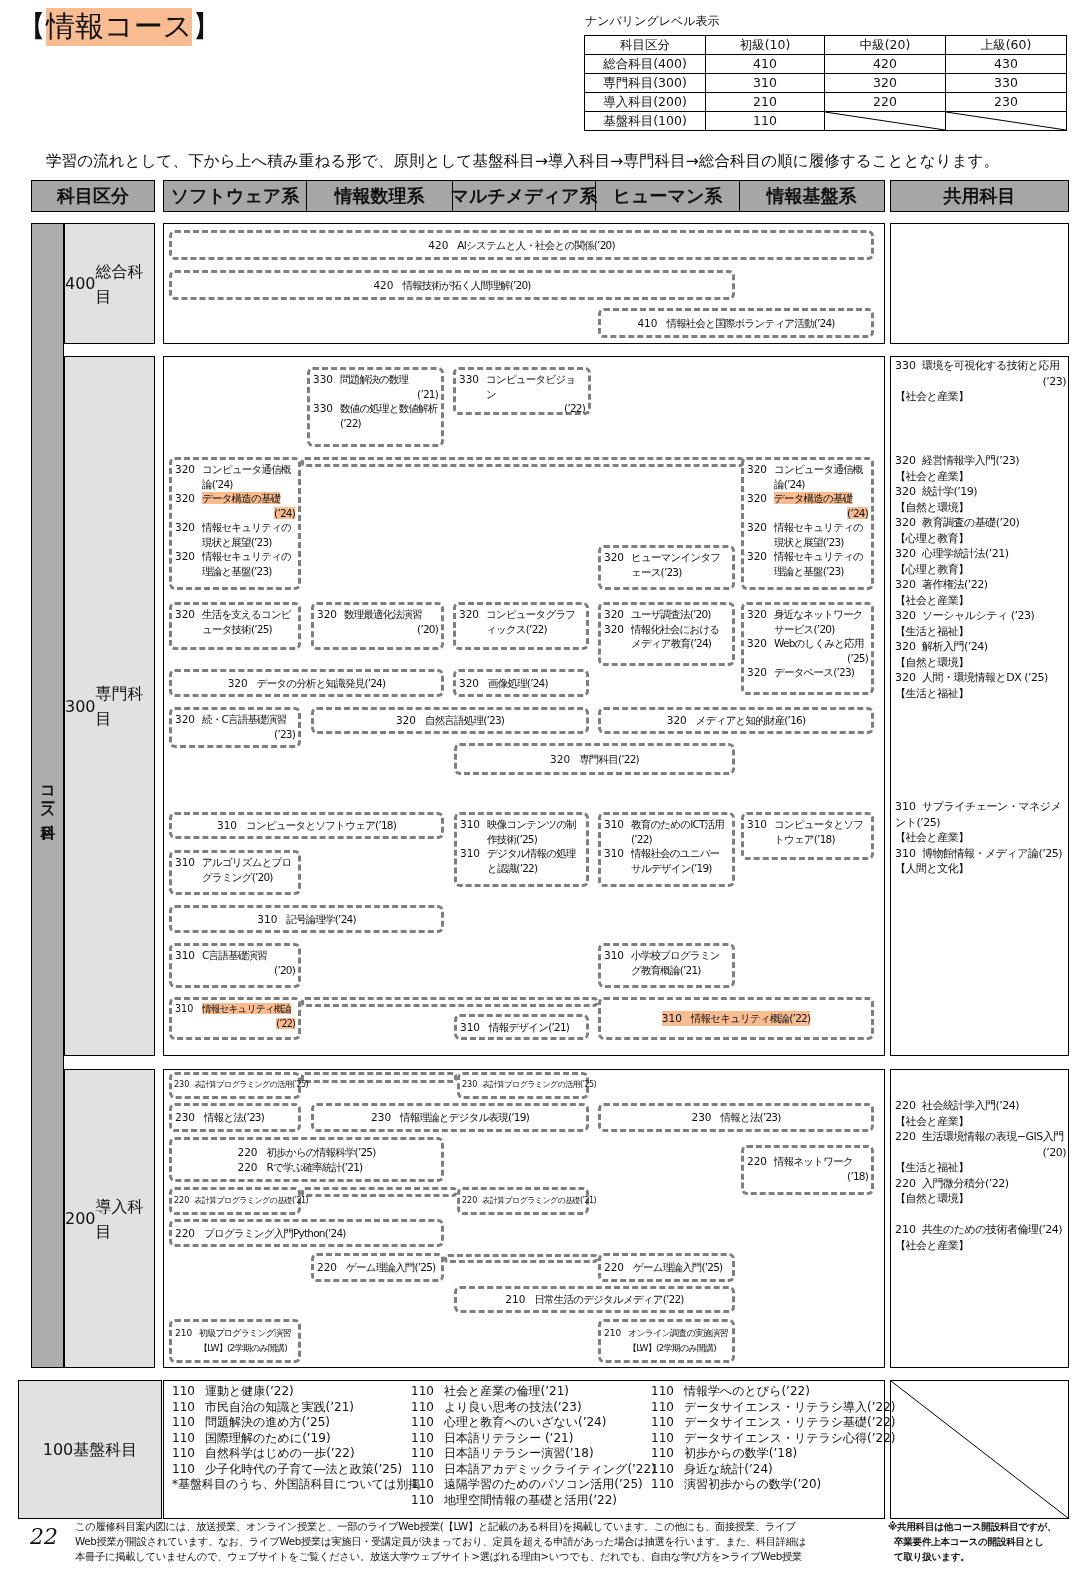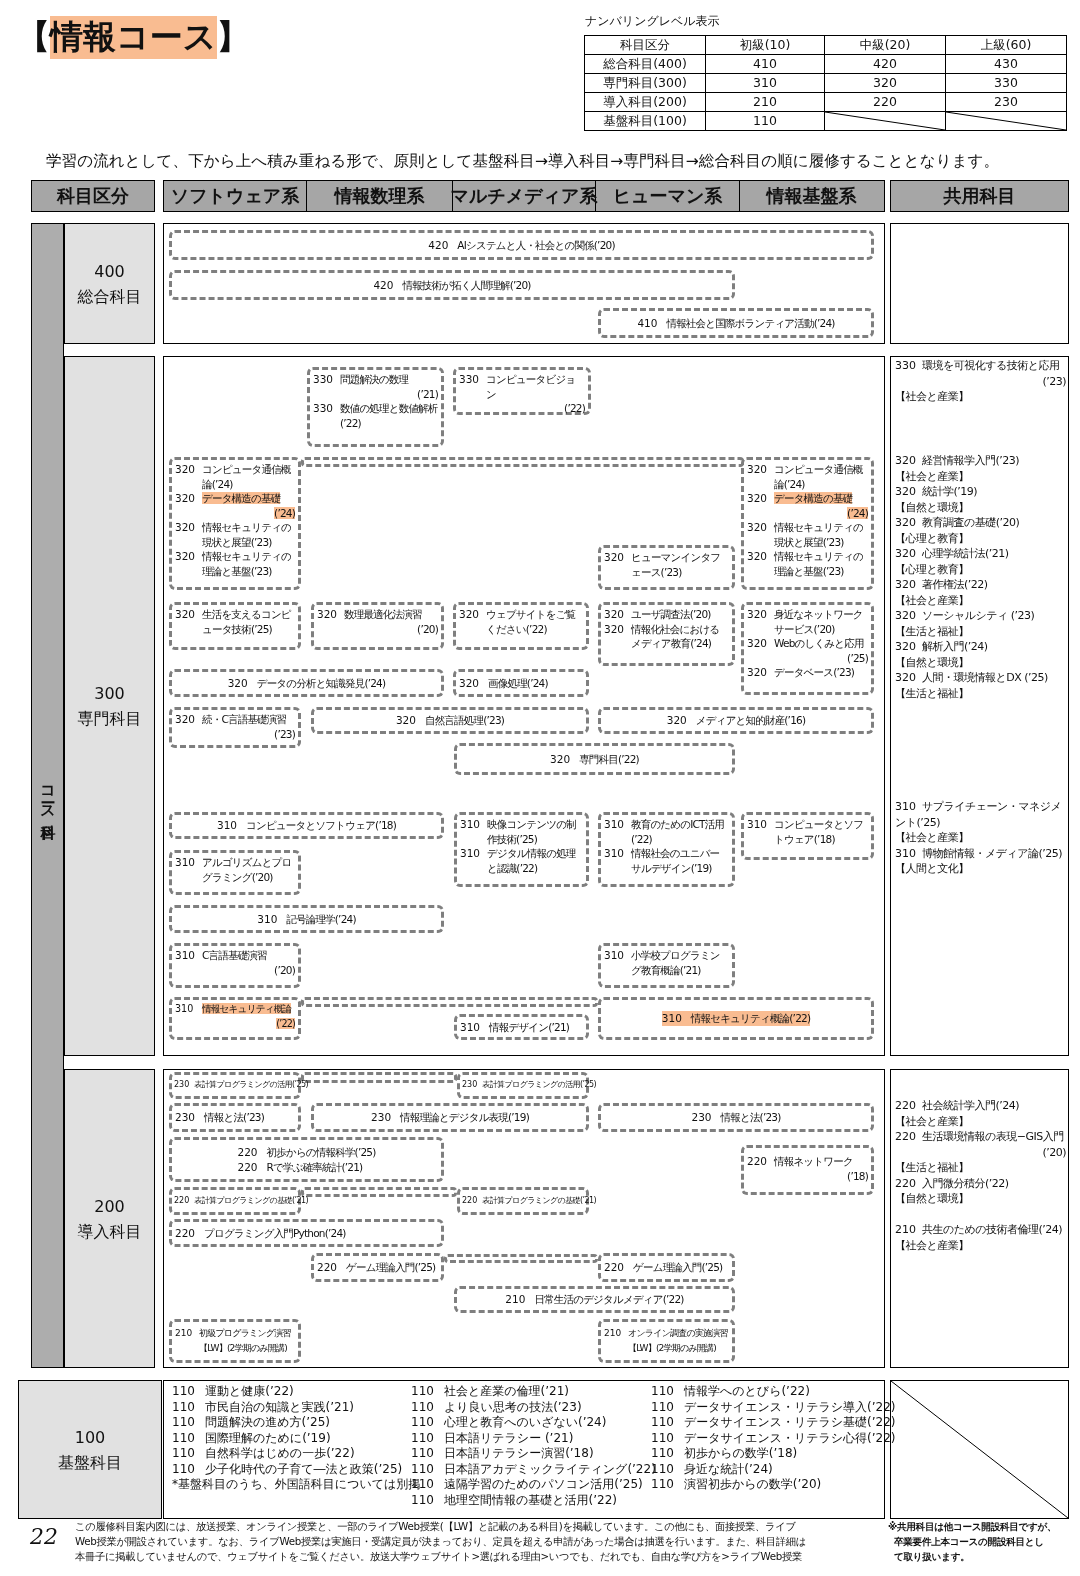--- a/index.html
+++ b/index.html
@@ -6,21 +6,21 @@
   --highlight:#f9bc91; --header-bg:#a6a6a6; --label-bg:#e1e1e1;
   --course-bar-bg:#adadad; --dashed-border:#7f7f7f;
 }
 html,body{margin:0;padding:0;}
 body{width:1080px;height:1576px;position:relative;background:#fff;overflow:hidden;
   font-family:"DejaVu Sans","Liberation Sans",sans-serif;color:#111;}
 .abs{position:absolute;}
 .hl{background:var(--highlight);}
 
 
-.title{left:17px;top:15px;font-size:33px;font-weight:bold;line-height:44px;white-space:nowrap;}
+.title{left:17px;top:4px;font-size:29px;font-weight:normal;line-height:44px;white-space:nowrap;}
 .title .t-main{background:var(--highlight);padding:1px 0 3px 0;}
 
 
 .num-cap{left:585px;top:13px;font-size:12px;white-space:nowrap;}
 .num-table{left:584px;top:35px;width:482px;border-collapse:collapse;font-size:12.5px;table-layout:fixed;}
 .num-table td{border:1px solid #000;height:18px;padding:0;text-align:center;position:relative;line-height:18px;white-space:nowrap;}
 .num-table tr:first-child td{border-top-width:1.5px;}
 .num-table td svg{position:absolute;left:0;top:0;width:100%;height:100%;}
 
 
@@ -31,21 +31,21 @@
   display:flex;align-items:center;justify-content:center;font-weight:bold;font-size:18px;white-space:nowrap;}
 .hmain{justify-content:flex-start;padding:0;}
 .hcol{height:100%;display:flex;align-items:center;justify-content:center;border-right:1px solid #000;box-sizing:border-box;}
 .hcol:last-child{border-right:none;}
 
 
 .bar{left:31px;top:223px;width:33px;height:1145px;background:var(--course-bar-bg);border:1.5px solid #000;box-sizing:border-box;
   display:flex;align-items:center;justify-content:center;}
 .bar span{writing-mode:vertical-rl;font-size:15px;font-weight:bold;letter-spacing:1px;}
 .lab{left:64px;width:91px;background:var(--label-bg);border:1.5px solid #000;box-sizing:border-box;
-  display:flex;flex-direction:column;align-items:center;justify-content:center;font-size:16px;line-height:25px;}
+  display:flex;flex-direction:row;align-items:center;justify-content:center;font-size:16px;line-height:25px;}
 .main{left:163px;width:722px;border:1.5px solid #000;box-sizing:border-box;}
 .comm{left:890px;width:179px;border:1.5px solid #000;box-sizing:border-box;}
 
 
 .cbox{position:absolute;box-sizing:border-box;border:3px dashed var(--dashed-border);border-radius:6px;
   font-size:10.5px;letter-spacing:-0.8px;line-height:14.5px;padding:2px 3px;}
 .cbox .it{display:flex;align-items:flex-start;}
 .cbox .code{flex:none;width:27px;letter-spacing:0;}
 .cbox .tt{flex:1;min-width:0;}
 .cbox .yr{display:block;text-align:right;}
@@ -261,21 +261,21 @@
 <div class="cbox" style="left:311px;top:602px;width:133px;height:48px">
   <div class="it">
       <span class="code">320</span>
       <span class="tt"><span>数理最適化法演習</span><span class="yr">(’20)</span></span>
     </div>
 </div>
 
 <div class="cbox" style="left:453px;top:602px;width:136px;height:48px">
   <div class="it">
       <span class="code">320</span>
-      <span class="tt"><span>ウェブサイトをご覧ください</span><span>(’22)</span></span>
+      <span class="tt"><span>コンピュータグラフィックス</span><span>(’22)</span></span>
     </div>
 </div>
 
 <div class="cbox" style="left:598px;top:602px;width:137px;height:64px">
   <div class="it">
       <span class="code">320</span>
       <span class="tt"><span>ユーザ調査法</span><span>(’20)</span></span>
     </div>
   <div class="it">
       <span class="code">320</span>

